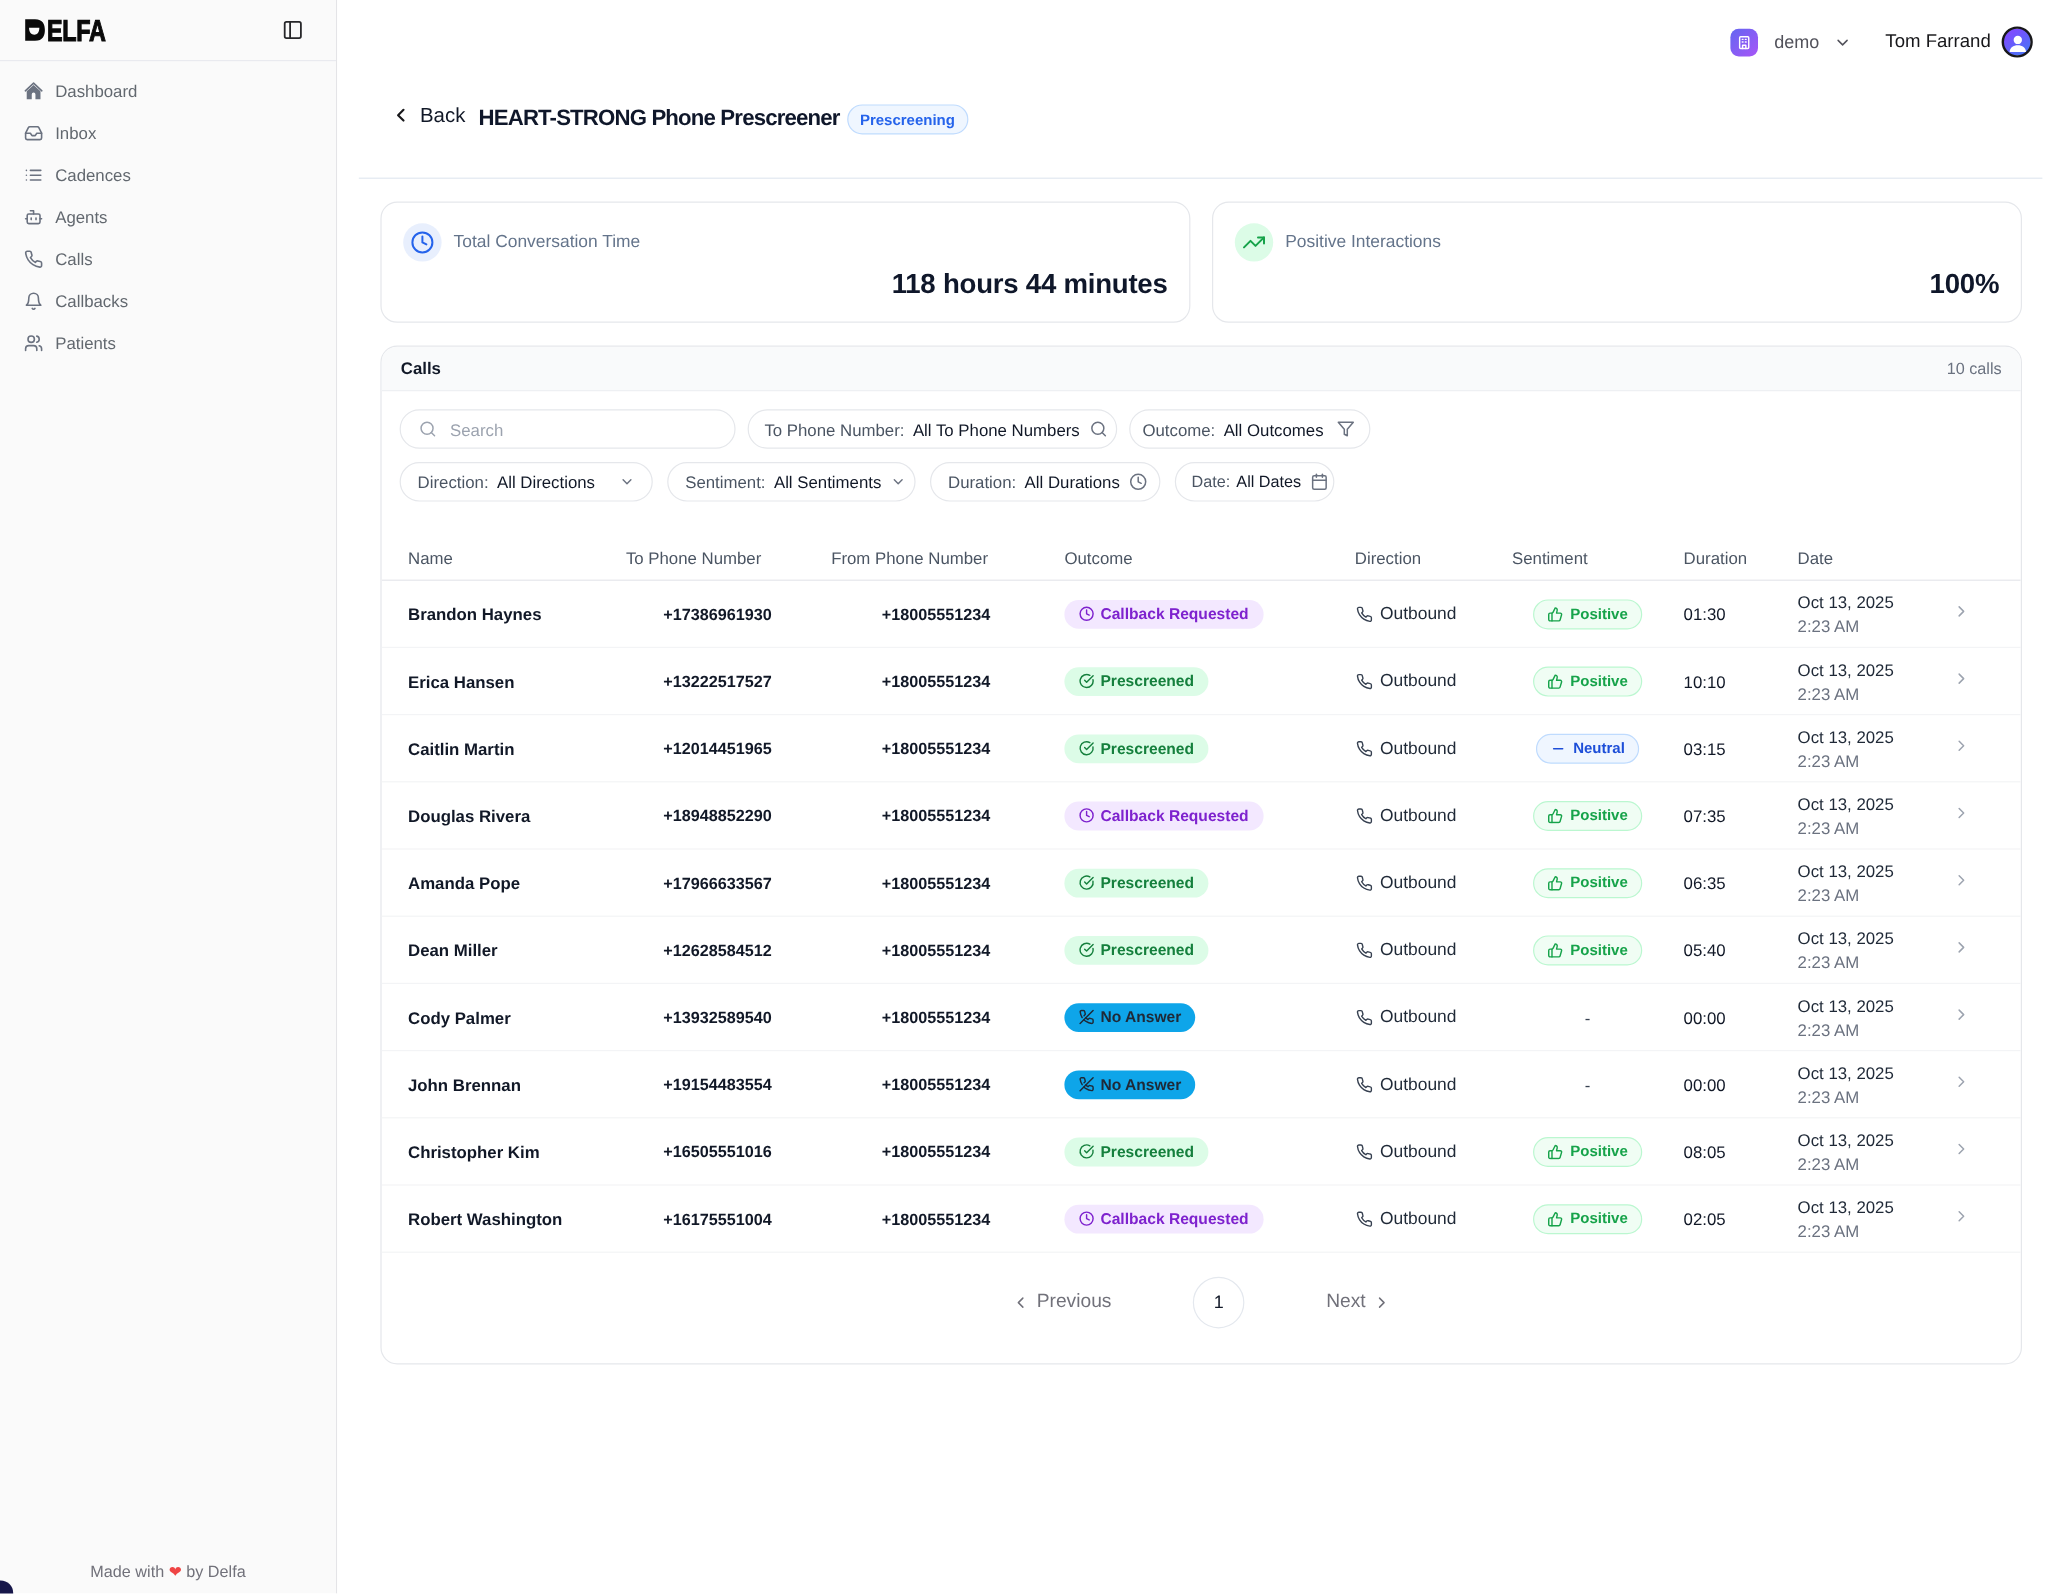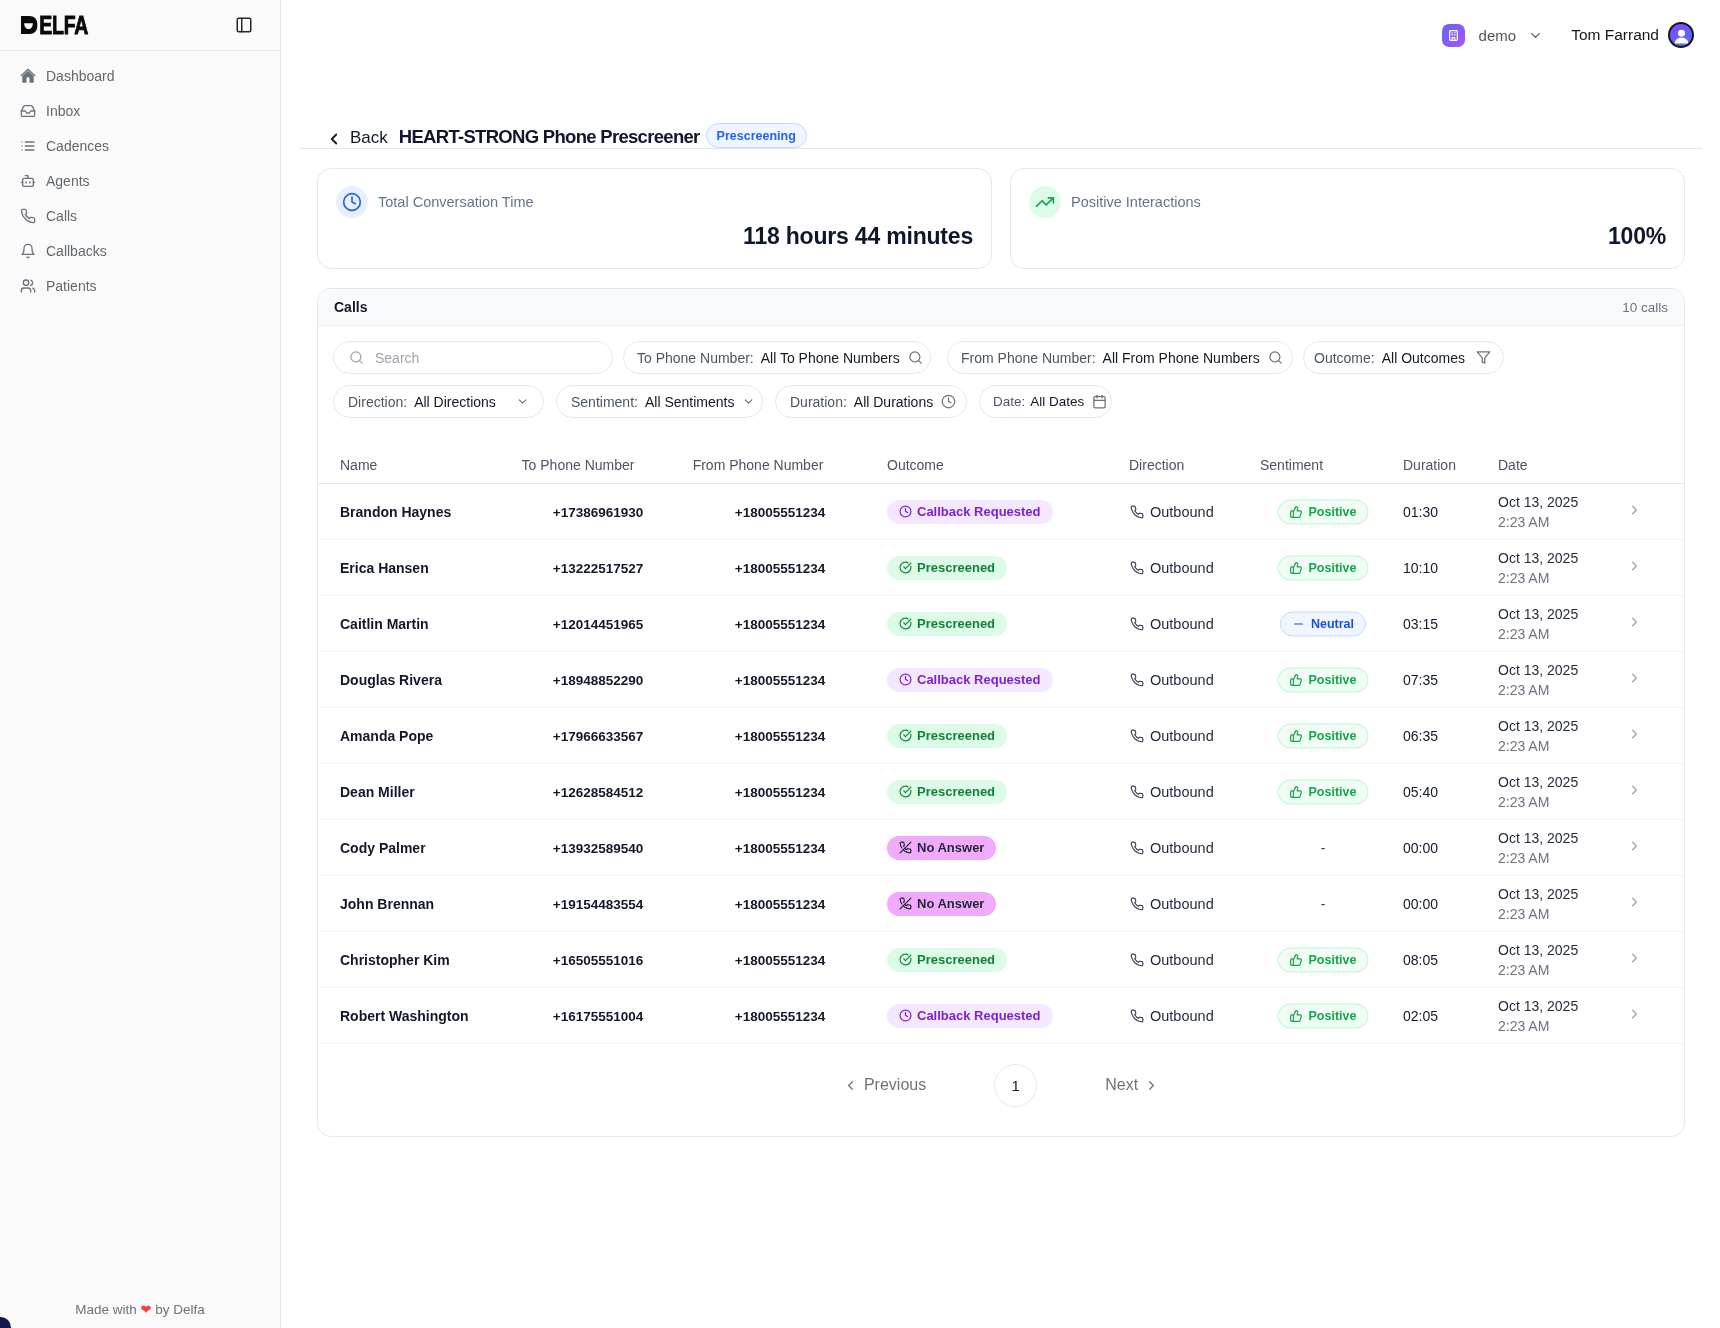--- a/index.html
+++ b/index.html
@@ -20,21 +20,21 @@
 
 .main { position:absolute; left:281px; top:0; width:1439px; height:1328px; background:#fff; }
 .topbar { height:70px; display:flex; align-items:center; justify-content:flex-end; padding-right:26px; }
 .org { display:flex; align-items:center;justify-content:space-between; }
 .org-icon { width:23px; height:23px; border-radius:7px; background:linear-gradient(135deg,#6366f1,#a855f7); display:flex; align-items:center; justify-content:center; }
 .org-name { margin-left:14px; font-size:15px; color:#52525b; }
 .org-chev { margin-left:12px; color:#52525b; }
 .user-name { margin-left:28px; font-size:15.5px; font-weight:500; color:#18181b; }
 .avatar { margin-left:9px; width:26px; height:26px; border-radius:50%; background:linear-gradient(145deg,#7c4dff 20%,#4f6ef7 80%); border:2px solid #18181b; display:flex; align-items:center; justify-content:center; overflow:hidden; }
 
-.pagehead { height:79px; margin:0 18px; border-bottom:1px solid #e2e8f0; display:flex; align-items:flex-end; padding-left:26px; padding-top:17px; }
+.pagehead { height:79px; margin:0 18px; border-bottom:1px solid #e2e8f0; display:flex; align-items:flex-start; padding-left:26px; padding-top:17px; }
 .back-chev { width:18px; height:18px; color:#18181b; }
 .back-txt { margin-left:7px; font-size:17px; font-weight:500; color:#111827; }
 .page-title { margin-left:11px; font-size:18.5px; font-weight:700; color:#0f172a; letter-spacing:-0.7px; }
 .badge-blue { margin-left:6px; height:25px; display:inline-flex; align-items:center; padding:0 10px; border-radius:13px; background:#eff6ff; border:1px solid #bfdbfe; color:#2563eb; font-size:12.5px; font-weight:600; }
 
 .content { padding:19px 35px 0 36px; }
 .cards { display:flex; gap:18px; }
 .card { flex:1; height:101px; border:1px solid #e5e7eb; border-radius:14px; background:#fff; padding:17px 18px; }
 .card-top { display:flex; align-items:center; }
 .cicon { width:32px; height:32px; border-radius:50%; display:flex; align-items:center; justify-content:center; }
@@ -76,21 +76,21 @@
 .date { left:1180px; font-size:14px; line-height:20px; }
 .date .d1 { color:#1f2937; }
 .date .d2 { color:#6b7280; }
 .rchev { left:1309px; color:#9ca3af; }
 .dash { left:1005px; color:#374151; font-size:14px; }
 
 .obadge { height:24px; display:inline-flex; align-items:center; padding:0 12px; border-radius:12px; font-size:13px; font-weight:700; }
 .obadge svg { width:13px; height:13px; margin-right:5px; }
 .ob-purple { background:#f3e8ff; color:#7e22ce; }
 .ob-green { background:#dcfce7; color:#15803d; }
-.ob-gray { background:#f0abfc; color:#1f2937; }
+.ob-gray { background:#0ea5e9; color:#1f2937; }
 .sbadge { height:25px; display:inline-flex; align-items:center; padding:0 11px; border-radius:13px; font-size:12.5px; font-weight:700; border:1px solid; }
 .sb-pos { background:#f0fdf4; border-color:#bbf7d0; color:#16a34a; }
 .sb-neu { background:#eff6ff; border-color:#bfdbfe; color:#1d4ed8; }
 .sbadge svg { width:13px; height:13px; margin-right:6px; }
 
 .pagination { height:92px; padding-bottom:10px; display:flex; align-items:center; justify-content:center; color:#71717a; font-size:16px;gap:44px; }
 .pg-prev, .pg-next { display:flex; align-items:center; }
 .pg-circle { width:43px; height:43px; border-radius:50%; border:1px solid #e4e8ee; background:#fff; margin:0 24px; display:flex; align-items:center; justify-content:center; font-size:15px; font-weight:500; color:#111827; }
 .pg-prev svg, .pg-next svg { width:15px; height:15px; }
 </style>
@@ -226,27 +226,20 @@
                 <circle cx="11" cy="11" r="8"></circle>
                 <line x1="21" y1="21" x2="16.65" y2="16.65"></line>
               </svg>Search</div>
           <div class="pill" style="margin-left:10px; width:308px; padding:0 10px 0 13px; justify-content:space-between;">
               <span><span class="lab">To Phone Number:</span><span class="val">All To Phone Numbers</span></span>
               <svg width="15" height="15" viewBox="0 0 24 24" fill="none" stroke="currentColor" stroke-width="2" stroke-linecap="round" stroke-linejoin="round">
                 <circle cx="11" cy="11" r="8"></circle>
                 <line x1="21" y1="21" x2="16.65" y2="16.65"></line>
               </svg>
             </div>
-          <div class="pill" style="margin-left:16px; width:346px; padding:0 12px 0 13px; justify-content:space-between;">
-              <span><span class="lab">From Phone Number:</span><span class="val">All From Phone Numbers</span></span>
-              <svg width="15" height="15" viewBox="0 0 24 24" fill="none" stroke="currentColor" stroke-width="2" stroke-linecap="round" stroke-linejoin="round">
-                <circle cx="11" cy="11" r="8"></circle>
-                <line x1="21" y1="21" x2="16.65" y2="16.65"></line>
-              </svg>
-            </div>
           <div class="pill" style="margin-left:10px; width:201px; padding:0 12px 0 10px; justify-content:space-between;">
               <span><span class="lab">Outcome:</span><span class="val">All Outcomes</span></span>
               <svg width="15" height="15" viewBox="0 0 24 24" fill="none" stroke="currentColor" stroke-width="2" stroke-linecap="round" stroke-linejoin="round">
                 <polygon points="22 3 2 3 10 12.46 10 19 14 21 14 12.46 22 3"></polygon>
               </svg>
             </div>
         </div>
         <div class="frow r2">
           <div class="pill" style="width:211px; padding:0 14px; justify-content:space-between;">
               <span><span class="lab">Direction:</span><span class="val">All Directions</span></span>

